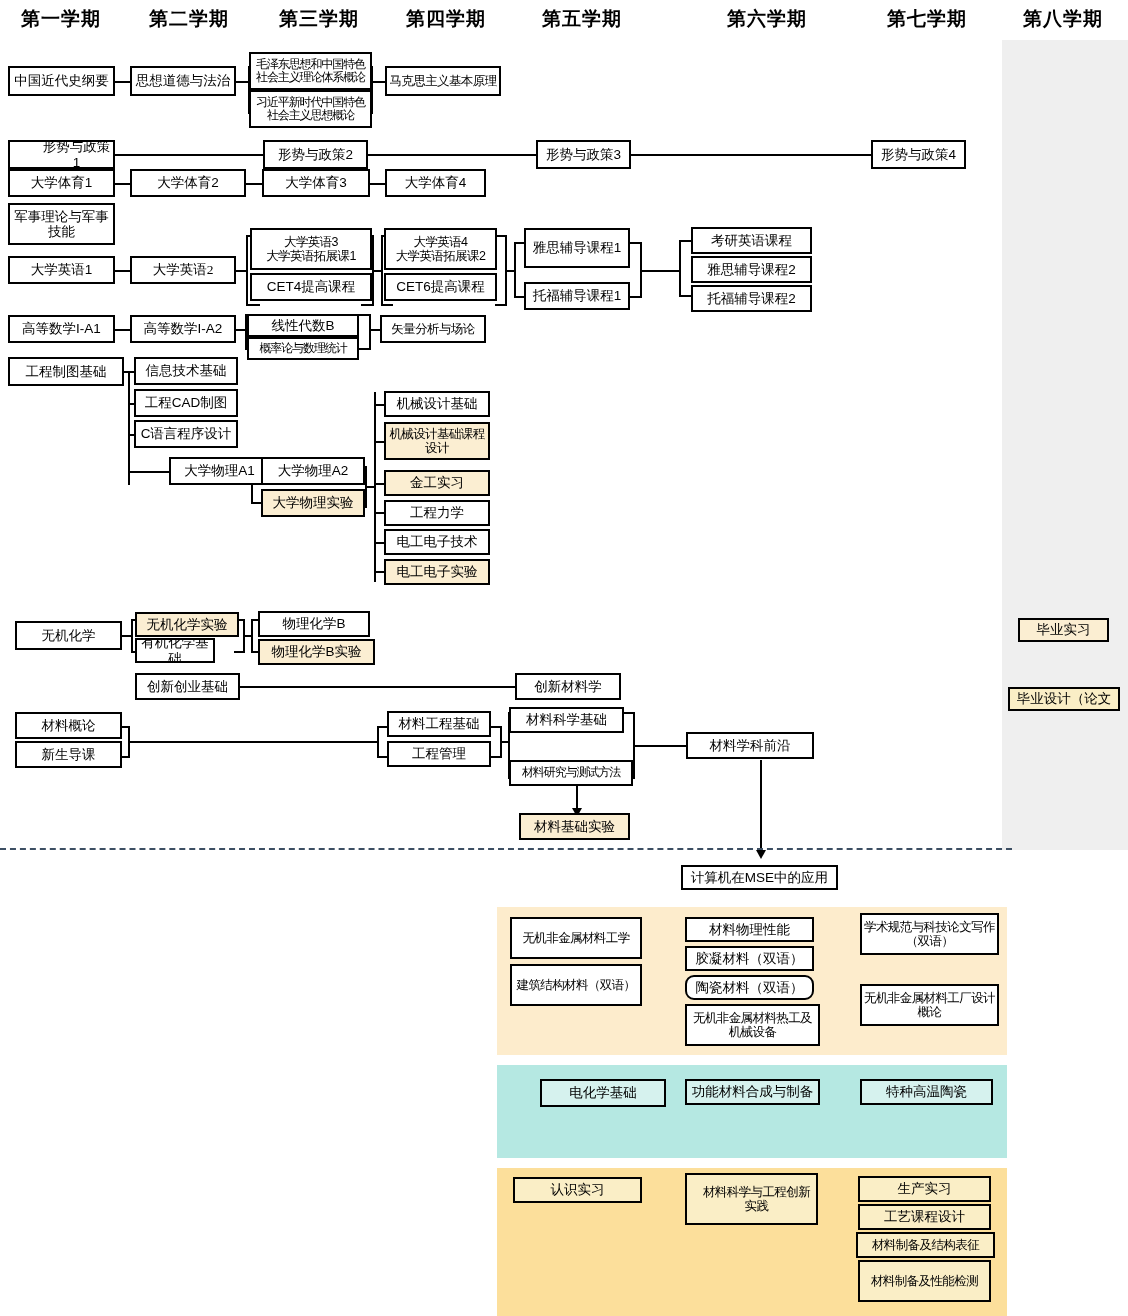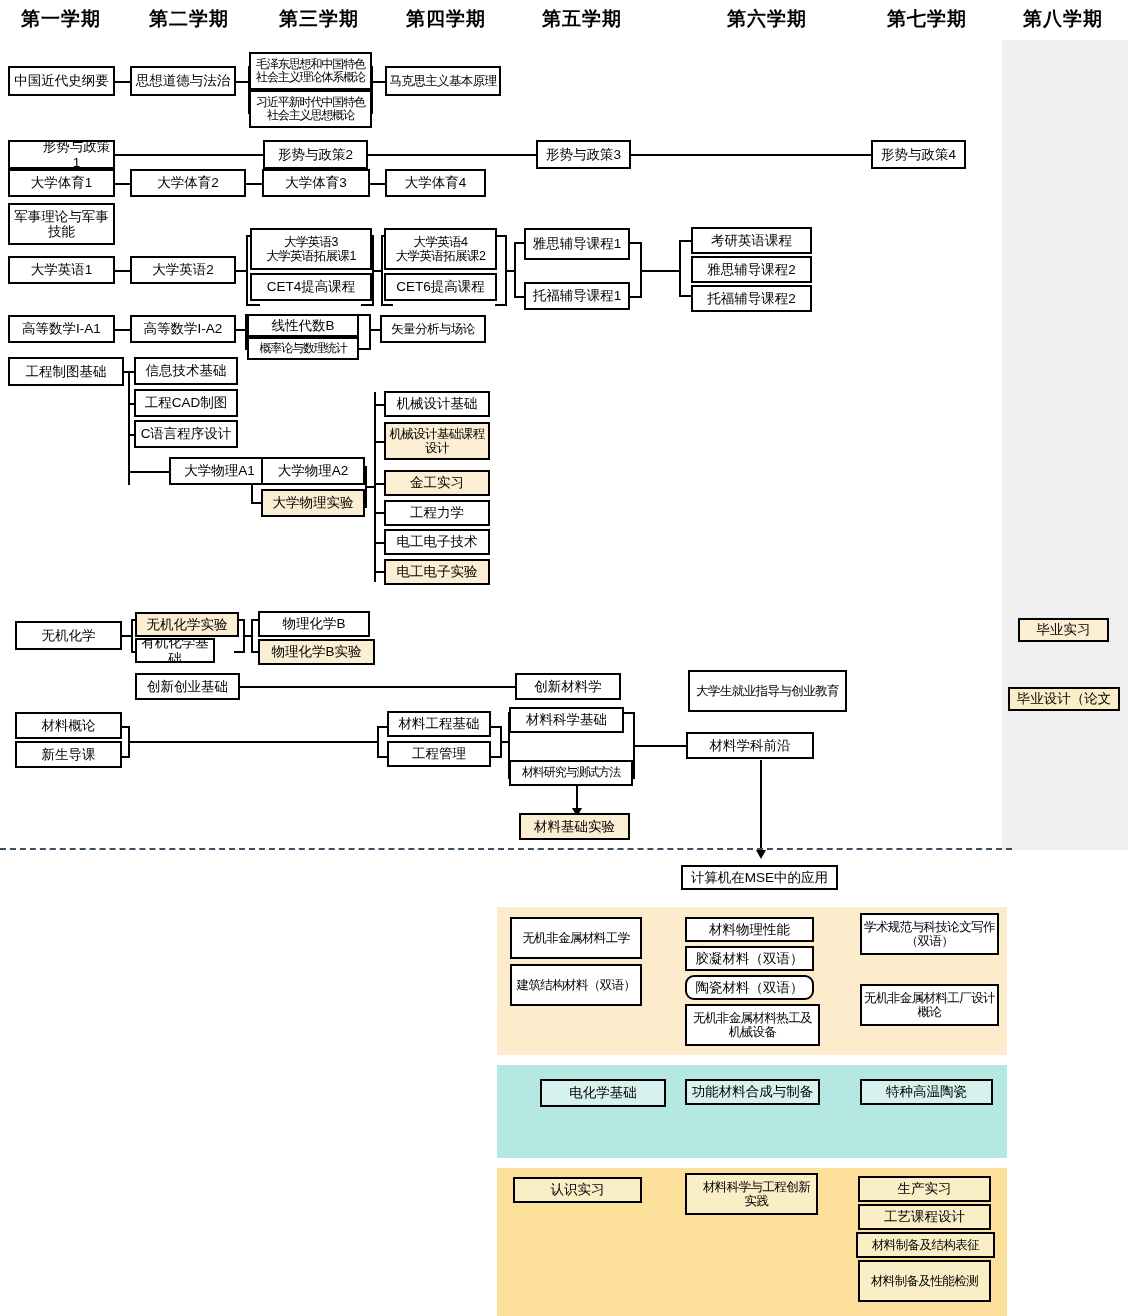--- a/index.html
+++ b/index.html
@@ -141,28 +141,28 @@
   <div class="ln lh" style="left:514px;top:296px;width:10px;"></div>
   <div class="ln lv" style="left:640px;top:242px;height:56px;"></div>
   <div class="ln lh" style="left:630px;top:242px;width:11px;"></div>
   <div class="ln lh" style="left:630px;top:296px;width:11px;"></div>
   <div class="ln lh" style="left:640px;top:270px;width:40px;"></div>
   <div class="ln lv" style="left:679px;top:240px;height:56px;"></div>
   <div class="ln lh" style="left:679px;top:240px;width:12px;"></div>
   <div class="ln lh" style="left:679px;top:295px;width:12px;"></div>
 
   <div class="box" style="left:8px;top:256px;width:107px;height:28px;">大学英语1</div>
-  <div class="box" style="left:130px;top:256px;width:106px;height:28px;">大学英语2</div>
+  <div class="box" style="left:130px;top:256px;width:106px;height:28px;font-family:Liberation Serif, serif;">大学英语2</div>
   <div class="box tight" style="left:250px;top:228px;width:122px;height:42px;">大学英语3
 大学英语拓展课1</div>
   <div class="box" style="left:250px;top:273px;width:122px;height:28px;">CET4提高课程</div>
   <div class="box tight" style="left:384px;top:228px;width:113px;height:42px;">大学英语4
 大学英语拓展课2</div>
   <div class="box" style="left:384px;top:273px;width:113px;height:28px;">CET6提高课程</div>
-  <div class="box" style="left:524px;top:228px;width:106px;height:32px;">雅思辅导课程1</div>
+  <div class="box" style="left:524px;top:228px;width:106px;height:40px;">雅思辅导课程1</div>
   <div class="box" style="left:524px;top:282px;width:106px;height:28px;">托福辅导课程1</div>
   <div class="box" style="left:691px;top:227px;width:121px;height:27px;">考研英语课程</div>
   <div class="box" style="left:691px;top:256px;width:121px;height:27px;">雅思辅导课程2</div>
   <div class="box" style="left:691px;top:285px;width:121px;height:27px;">托福辅导课程2</div>
 
   <div class="ln lh" style="left:115px;top:329px;width:15px;"></div>
   <div class="ln lh" style="left:236px;top:329px;width:11px;"></div>
   <div class="ln lv" style="left:245px;top:314px;height:36px;"></div>
   <div class="ln lh" style="left:245px;top:314px;width:12px;"></div>
   <div class="ln lh" style="left:245px;top:348px;width:12px;"></div>
@@ -231,21 +231,20 @@
 
   <div class="box" style="left:15px;top:621px;width:107px;height:29px;">无机化学</div>
   <div class="box cream" style="left:135px;top:612px;width:104px;height:25px;">无机化学实验</div>
   <div class="box" style="left:135px;top:638px;width:80px;height:25px;">有机化学基础</div>
   <div class="box" style="left:258px;top:611px;width:112px;height:26px;">物理化学B</div>
   <div class="box cream" style="left:258px;top:639px;width:117px;height:26px;">物理化学B实验</div>
 
   <div class="ln lh" style="left:240px;top:686px;width:275px;"></div>
   <div class="box" style="left:135px;top:673px;width:105px;height:27px;">创新创业基础</div>
   <div class="box" style="left:515px;top:673px;width:106px;height:27px;">创新材料学</div>
-  <div class="box tight" style="left:688px;top:670px;width:159px;height:42px;">大学生就业指导与创业教育</div>
 
   <div class="ln lv" style="left:128px;top:726px;height:32px;"></div>
   <div class="ln lh" style="left:122px;top:726px;width:7px;"></div>
   <div class="ln lh" style="left:122px;top:756px;width:7px;"></div>
   <div class="ln lh" style="left:128px;top:741px;width:250px;"></div>
   <div class="ln lv" style="left:377px;top:726px;height:32px;"></div>
   <div class="ln lh" style="left:377px;top:726px;width:10px;"></div>
   <div class="ln lh" style="left:377px;top:756px;width:10px;"></div>
   <div class="ln lv" style="left:500px;top:726px;height:32px;"></div>
   <div class="ln lh" style="left:491px;top:726px;width:10px;"></div>
@@ -291,19 +290,19 @@
   <div class="box tight" style="left:860px;top:913px;width:139px;height:42px;">学术规范与科技论文写作（双语）</div>
   <div class="box tight" style="left:860px;top:984px;width:139px;height:42px;">无机非金属材料工厂设计概论</div>
 
   <div class="panel p-mint" style="left:497px;top:1065px;width:510px;height:93px;"></div>
   <div class="box mint" style="left:540px;top:1079px;width:126px;height:28px;">电化学基础</div>
   <div class="box mint" style="left:685px;top:1079px;width:135px;height:26px;">功能材料合成与制备</div>
   <div class="box mint" style="left:860px;top:1079px;width:133px;height:26px;">特种高温陶瓷</div>
 
   <div class="panel p-gold" style="left:497px;top:1168px;width:510px;height:148px;"></div>
   <div class="box sand" style="left:513px;top:1177px;width:129px;height:26px;">认识实习</div>
-  <div class="box sand tight" style="left:685px;top:1173px;width:133px;height:42px;padding-left:12px;">材料科学与工程创新实践</div>
+  <div class="box sand tight" style="left:685px;top:1173px;width:133px;height:52px;padding-left:12px;">材料科学与工程创新实践</div>
   <div class="box sand" style="left:858px;top:1176px;width:133px;height:26px;">生产实习</div>
   <div class="box sand" style="left:858px;top:1204px;width:133px;height:26px;">工艺课程设计</div>
   <div class="box sand tight" style="left:856px;top:1232px;width:139px;height:26px;">材料制备及结构表征</div>
   <div class="box sand tight" style="left:858px;top:1260px;width:133px;height:42px;">材料制备及性能检测</div>
 
 </div>
 
 </body></html>

